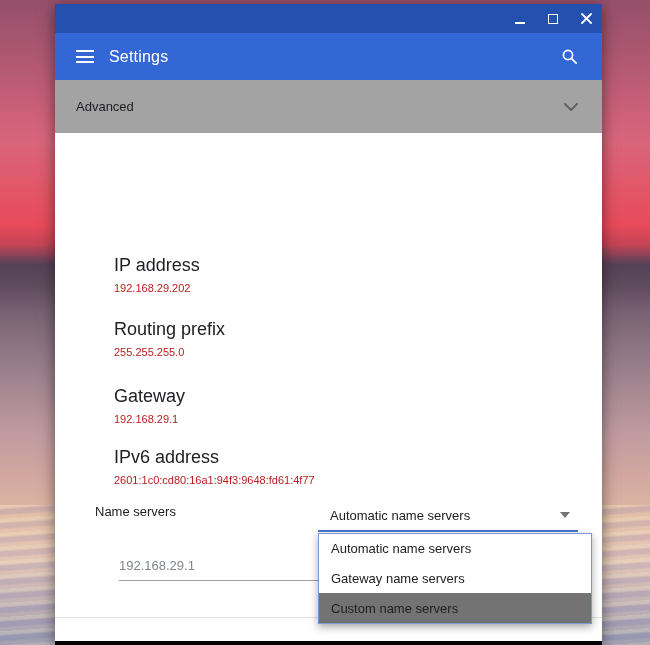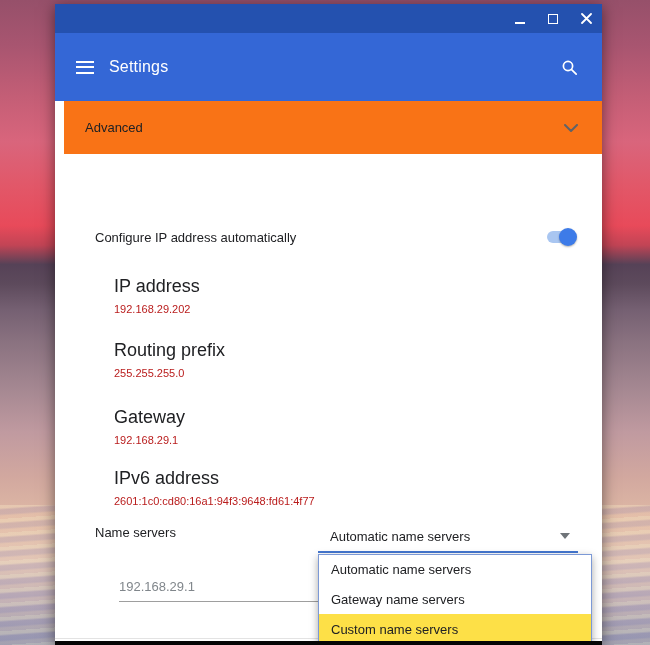--- a/index.html
+++ b/index.html
@@ -37,36 +37,36 @@
     display:flex; align-items:center; justify-content:flex-end;
     padding-right:9px; gap:19px;
   }
   .winbtn { width:14px; height:29px; border:none; background:transparent;
     display:flex; align-items:center; justify-content:center; cursor:pointer; }
   .ic-min { width:10px; height:2px; background:#fff; margin-top:9px; }
   .ic-max { width:10px; height:10px; border:1.5px solid #fff; }
 
   
   .appheader {
-    height:68px; background:#3467d6; flex:none;
+    height:47px; background:#3467d6; flex:none;
     display:flex; align-items:center; padding:0 24px 0 21px;
   }
   .hamburger { width:18px; height:13px; display:flex; flex-direction:column;
     justify-content:space-between; cursor:pointer; background:none; border:none; }
   .hamburger span { display:block; width:18px; height:2px; background:#fff; }
   .app-title { color:#fff; font-size:16px; margin-left:15px; font-weight:400; letter-spacing:.2px; }
   .spacer { flex:1; }
 
   
   .content { position:relative; flex:1; background:#fff; overflow:hidden; }
 
   .section-row {
-    position:absolute; left:9px; right:0; height:53px;
+    position:absolute; left:0; right:0; height:53px;
     display:flex; align-items:center; justify-content:space-between;
-    padding:0 24px 0 21px; cursor:pointer; background:#f97316;
+    padding:0 24px 0 21px; cursor:pointer; background:#a3a3a3;
   }
   .row-advanced { top:0; }
   .row-network  { top:53px; border-top:1px solid #e3e3e3; }
   .section-label { font-size:13px; color:#202124; }
 
   .toggle-row {
     position:absolute; left:0; right:0; top:106px; height:60px;
     display:flex; align-items:center; justify-content:space-between;
     padding:0 25px 0 40px;
   }
@@ -104,21 +104,21 @@
   .bottom-divider { position:absolute; left:0; right:0; top:537px; height:1px; background:#e3e3e3; }
 
   .ns-popup {
     position:absolute; left:263px; top:453px; width:274px; height:91px;
     background:#fff; border:1px solid #7c99d6;
     box-shadow:0 3px 8px rgba(0,0,0,0.35);
     display:flex; flex-direction:column; z-index:5;
   }
   .ns-option { flex:1; display:flex; align-items:center; padding-left:12px;
     font-size:13px; color:#202124; cursor:pointer; }
-  .ns-option.highlighted { background:#fde047; }
+  .ns-option.highlighted { background:#737373; }
 
   .window-bottom-strip { position:absolute; left:0; right:0; bottom:0; height:4px;
     background:#050505; z-index:6; }
 
   .chev { display:block; }
 </style>
 </head>
 <body>
 
 <div class="window">
@@ -154,27 +154,20 @@
   <div class="content">
 
     <div class="section-row row-advanced">
       <span class="section-label">Advanced</span>
       <svg class="chev" width="14" height="8" viewBox="0 0 14 8">
         <path d="M1 1l6 6 6-6" fill="none" stroke="#5f6368" stroke-width="2" stroke-linecap="round" stroke-linejoin="round"></path>
       </svg>
     </div>
 
 
-    <div class="toggle-row">
-      <span class="toggle-label">Configure IP address automatically</span>
-      <div class="toggle">
-        <div class="track"></div>
-        <div class="thumb"></div>
-      </div>
-    </div>
 
     <div class="field-group fg-0">
       <div class="field-label">IP address</div>
       <div class="field-value">192.168.29.202</div>
     </div>
 
     <div class="field-group fg-1">
       <div class="field-label">Routing prefix</div>
       <div class="field-value">255.255.255.0</div>
     </div>

